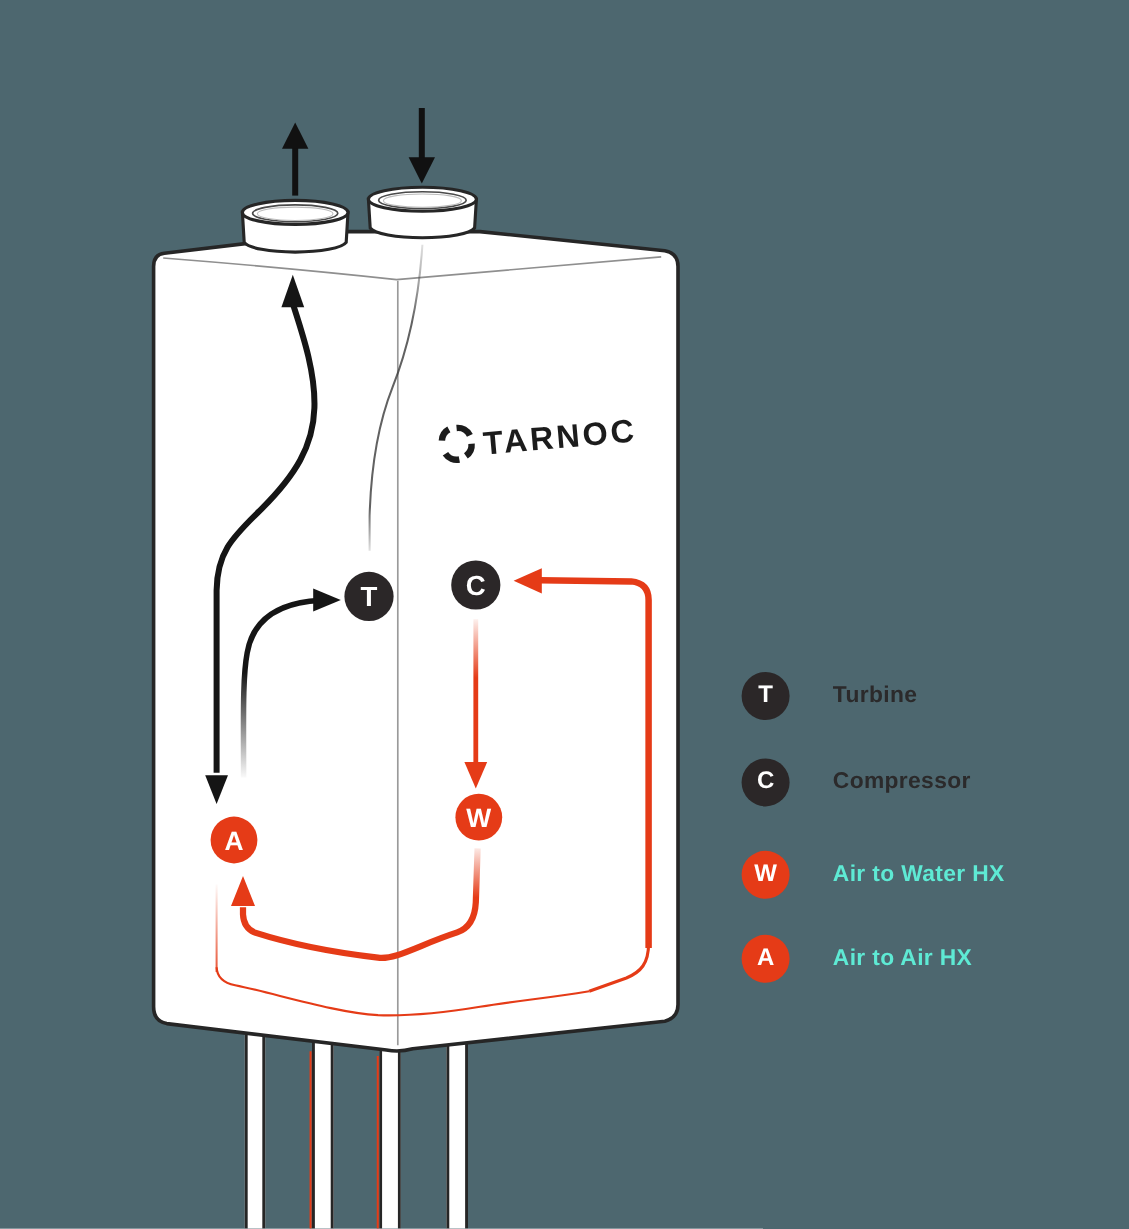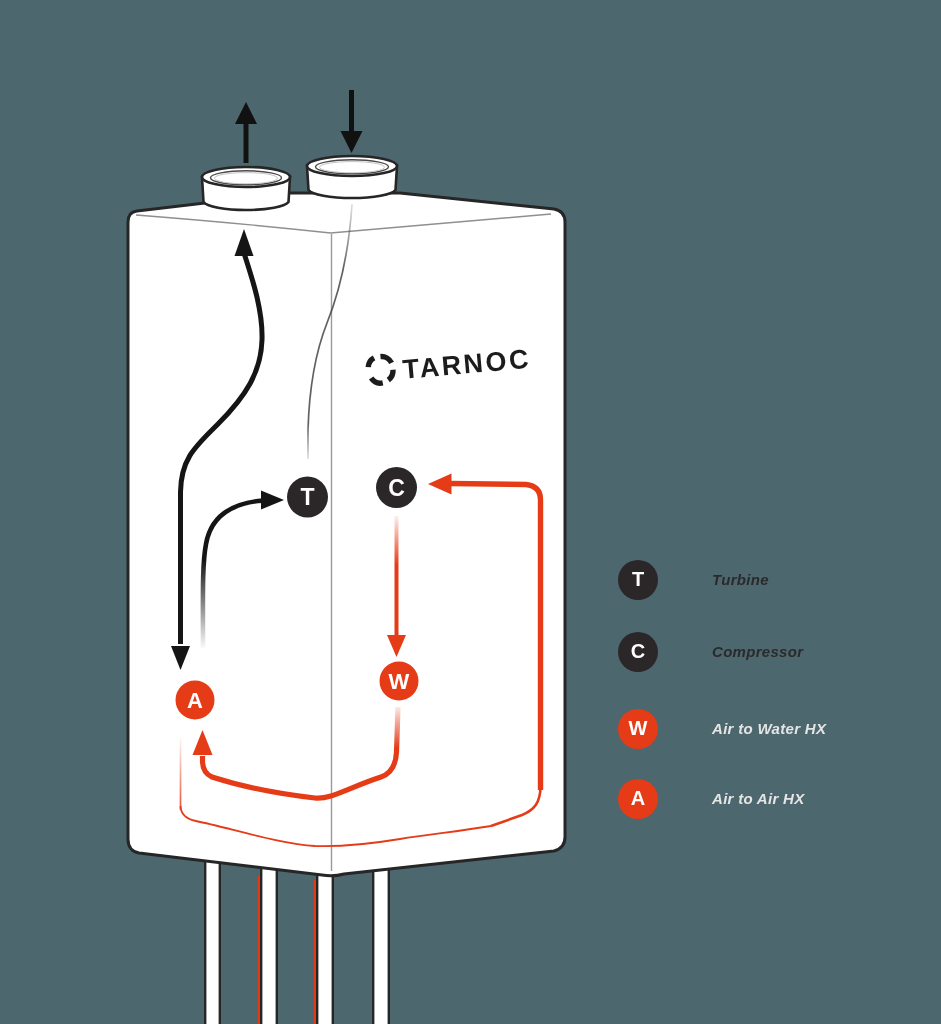--- a/index.html
+++ b/index.html
@@ -13,23 +13,23 @@
   .stage svg{position:absolute;left:0;top:0;}
   .legend{position:absolute;left:618px;top:559px;width:300px;}
   .legend-row{position:absolute;left:0;display:flex;align-items:center;height:41px;}
   .legend-row .dot{
     width:40px;height:40px;border-radius:50%;
     display:flex;align-items:center;justify-content:center;
     color:#fff;font-weight:800;font-size:20px;flex:0 0 40px;
   }
   .legend-row .dot.dark{background:#2b2728;}
   .legend-row .dot.red{background:#e53b17;}
-  .legend-row .lbl{margin-left:54px;font-size:15px;font-weight:800;letter-spacing:.3px;white-space:nowrap;font-style:italic;}
+  .legend-row .lbl{margin-left:36px;font-size:19px;font-weight:800;letter-spacing:.3px;white-space:nowrap;}
   .legend-row .lbl.dark{color:#2b2a2b;}
-  .legend-row .lbl.red{color:#e5e5e5;}
+  .legend-row .lbl.red{color:#5eead4;}
   .r1{top:0px}.r2{top:72px}.r3{top:149px}.r4{top:219px}
   .node-letter{font-family:"Liberation Sans",sans-serif;font-weight:bold;fill:#ffffff;}
   .wordmark{font-family:"Liberation Sans",sans-serif;font-weight:bold;letter-spacing:2.5px;fill:#1c1c1c;}
 </style>
 </head>
 <body>
 
 <div class="stage">
 
   <svg width="941" height="1024" viewBox="0 0 941 1024">

